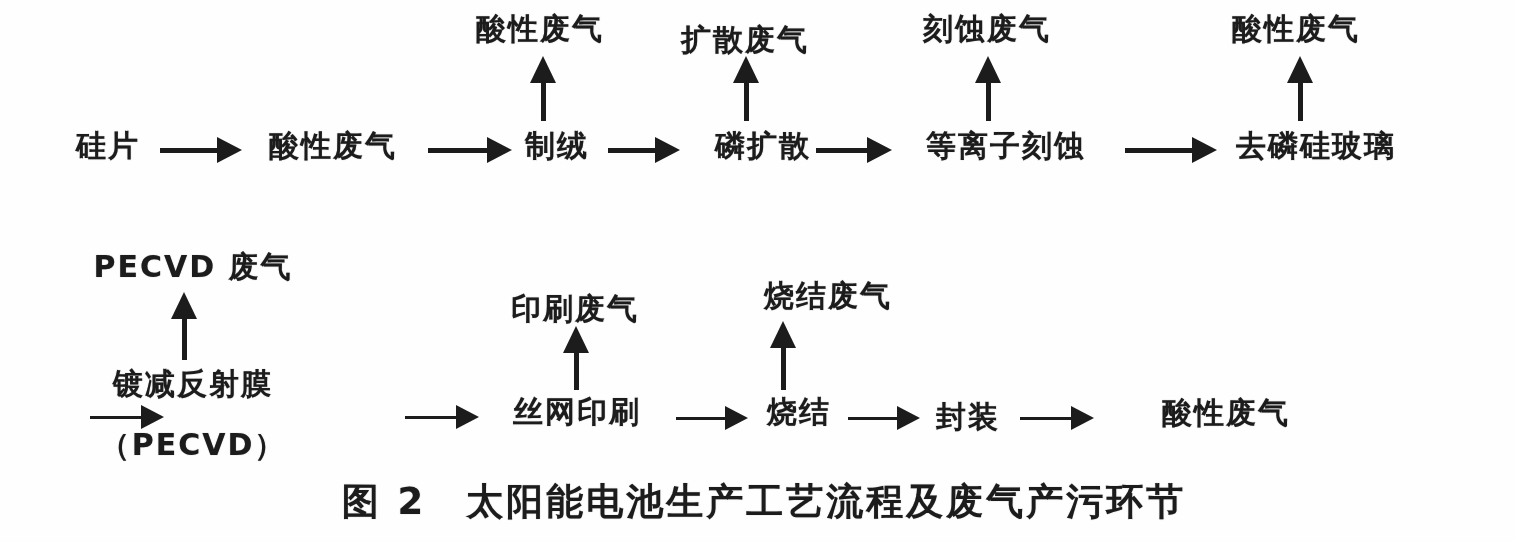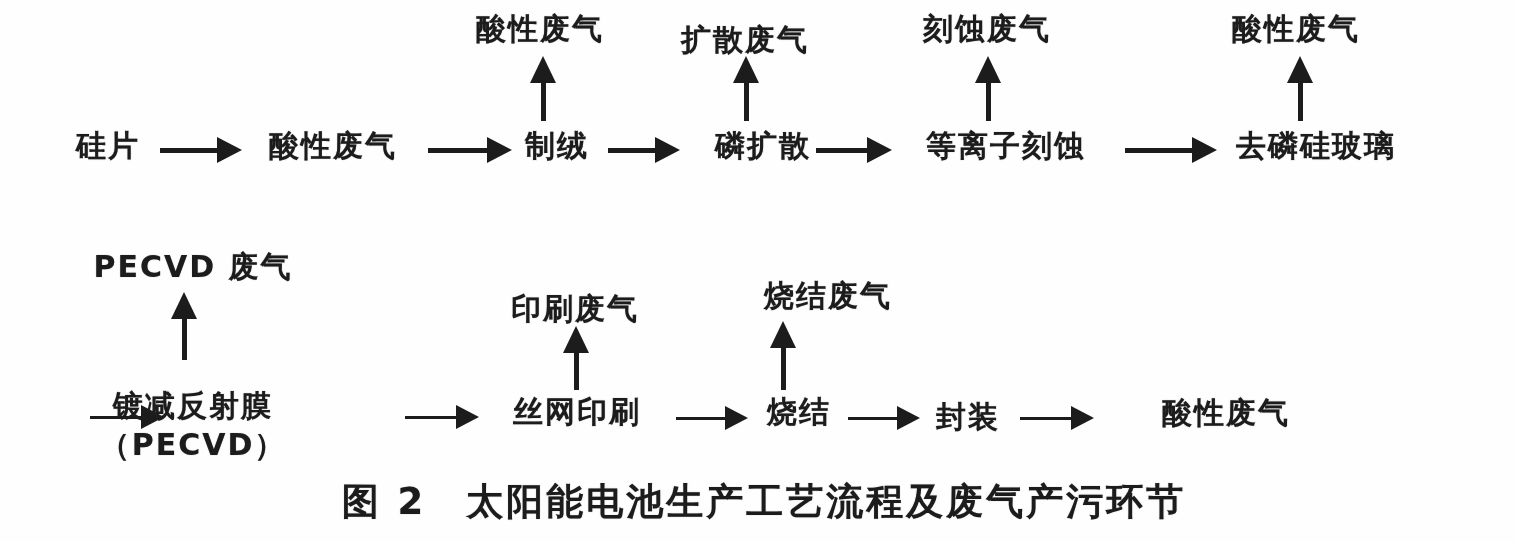--- a/index.html
+++ b/index.html
@@ -126,21 +126,21 @@
     </div>
   <div class="varrow" style="left:576px; top:326px; height:64px;">
       <i class="vhead"></i>
       <i class="vstem"></i>
     </div>
   <div class="varrow" style="left:783px; top:321px; height:69px;">
       <i class="vhead"></i>
       <i class="vstem"></i>
     </div>
 
-  <div class="txt" style="left:193px;  top:384px;margin-top:22px;">镀减反射膜</div>
+  <div class="txt" style="left:193px;  top:384px;">镀减反射膜</div>
   <div class="txt" style="left:193px;  top:445px;">（PECVD）</div>
   <div class="txt" style="left:577px;  top:412px;">丝网印刷</div>
   <div class="txt" style="left:799px;  top:412px;">烧结</div>
   <div class="txt" style="left:968px;  top:417px;">封装</div>
   <div class="txt" style="left:1226px; top:413px;">酸性废气</div>
 
   <div class="harrow thin" style="left:90px;   top:417px; width:74px;">
       <i class="stem"></i>
       <i class="head"></i>
     </div>

